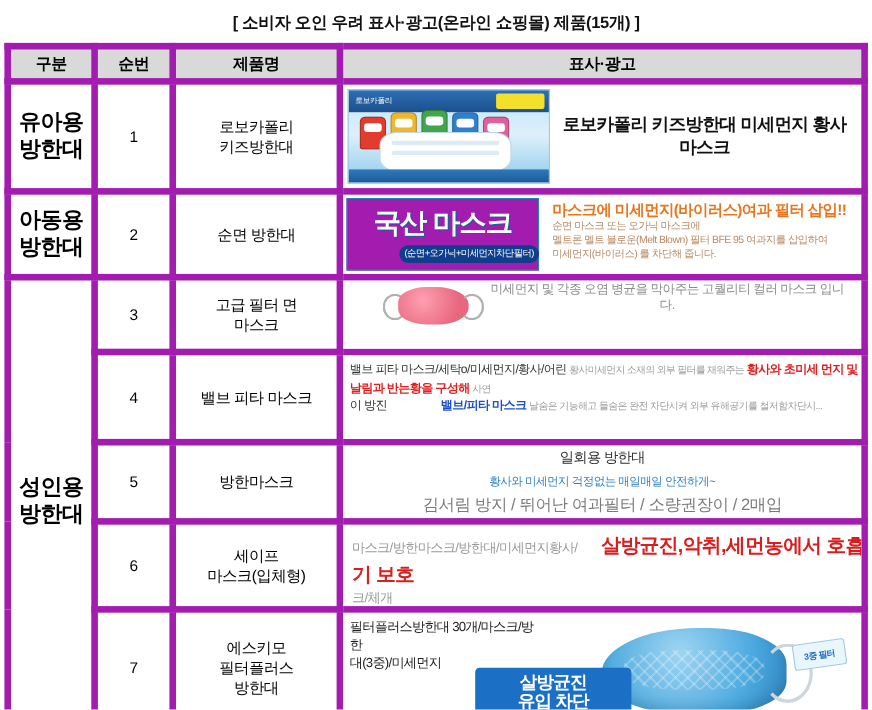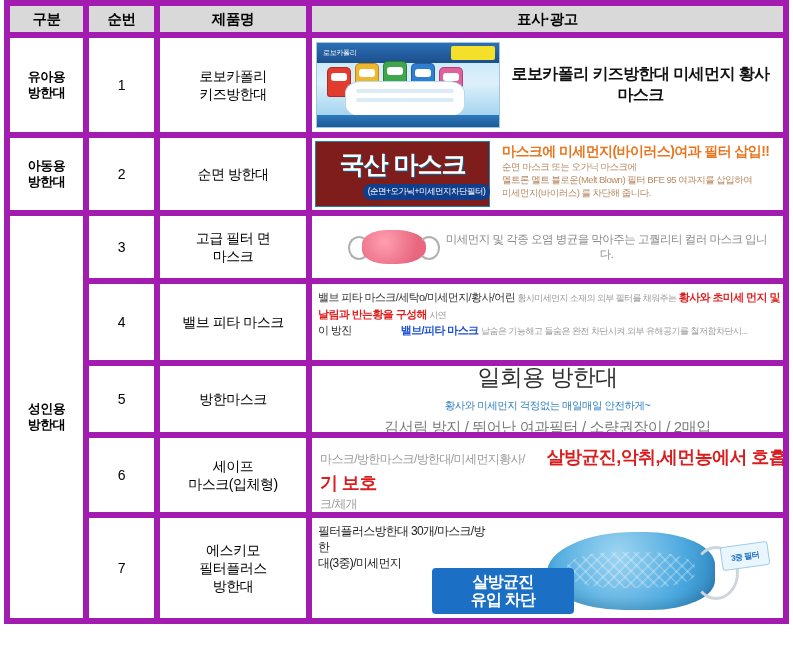--- a/index.html
+++ b/index.html
@@ -47,21 +47,21 @@
     font-weight: bold;
     height: 26px;
     letter-spacing: -0.4px;
   }
   .col-cat { width: 79px; }
   .col-num { width: 71px; }
   .col-name { width: 152px; }
   .col-ad { width: 477px; }
 
   td.cat-cell {
-    font-size: 13px;
+    font-size: 20px;
     font-weight: bold;
     letter-spacing: -0.5px;
     line-height: 1.25;
   }
   td.num-cell {
     font-size: 14px;
     letter-spacing: -0.3px;
   }
   td.name-cell {
     font-size: 14px;
@@ -141,21 +141,21 @@
     flex: 1 1 auto;
     display: flex; align-items: center; justify-content: center;
     font-size: 16px; font-weight: bold; letter-spacing: -0.6px; color: #111;
     padding-right: 8px;
   }
 
   
   .r2 { height: 72px; display: flex; align-items: stretch; background:#fff; }
   .r2 .left {
     width: 173px; flex: 0 0 auto; margin: 3px 4px 3px 3px;
-    background: #7f1d1d;
+    background: #a21caf;
     border: 1px solid #1b86b6;
     position: relative;
     display: flex; flex-direction: column; align-items: center; justify-content: center;
   }
   .r2 .left .big {
     font-size: 25px; font-weight: bold; color: #ffffff; letter-spacing: -1px;
     text-shadow: 1px 1px 0 #0a6a92;
     line-height: 1;
     margin-top: 4px;
   }
@@ -169,21 +169,21 @@
   }
   .r2 .right .l1 { color: #e8761f; font-size: 14px; font-weight: bold; letter-spacing: -0.6px; }
   .r2 .right .l2,
   .r2 .right .l3,
   .r2 .right .l4,
   .r2 .right .l5 {
     color: #b98a63; font-size: 9.5px; letter-spacing: -0.5px; line-height: 1.35;
   }
 
   
-  .r3 { height: 62px; display: flex; align-items: center; background: #fff; }
+  .r3 { height: 62px; display: flex; background: #fff; }
   .r3 .pinkmask {
     width: 92px; height: 46px; margin-left: 36px; flex: 0 0 auto; position: relative;
   }
   .r3 .pinkmask .body {
     position: absolute; left: 14px; top: 6px; width: 64px; height: 34px;
     background: radial-gradient(circle at 35% 35%, #ff9fb0, #e8677f 70%);
     border-radius: 40% 46% 44% 40%;
   }
   .r3 .pinkmask .strap-l,
   .r3 .pinkmask .strap-r {
@@ -202,21 +202,21 @@
   .r4 .line { font-size: 11px; letter-spacing: -0.6px; line-height: 1.5; }
   .r4 .a { color: #333; }
   .r4 .b { color: #9b9b9b; font-size: 9px; }
   .r4 .red { color: #e01f1f; font-weight: bold; }
   .r4 .blue { color: #1b4fd1; font-weight: bold; }
   .r4 .grey-small { color: #9b9b9b; font-size: 9px; letter-spacing: -0.5px; }
 
   
   .r5 { height: 66px; background: #fff; display: flex; flex-direction: column;
         align-items: center; justify-content: center; }
-  .r5 .t1 { font-size: 23px; color: #2f2f2f; letter-spacing: -0.6px; }
+  .r5 .t1 { font-size: 13px; color: #2f2f2f; letter-spacing: -0.6px; }
   .r5 .t2 { font-size: 10.5px; color: #2d7fc4; letter-spacing: -0.5px; margin-top: 6px; }
   .r5 .t3 { font-size: 15px; color: #7b7b7b; letter-spacing: -0.4px; margin-top: 5px; }
 
   
   .r6 { height: 62px; padding: 6px 8px; text-align: left; background: #fff; }
   .r6 .l { font-size: 12px; letter-spacing: -0.6px; color: #9a9a9a; line-height: 1.45; }
   .r6 .redbold { color: #d81f1f; font-weight: bold; font-size: 18px; }
 
   
   .r7 { height: 100px; background: #fff; display: flex; align-items: flex-start; position: relative; }
@@ -253,20 +253,21 @@
     font-size: 8px; color: #1b6fc4; letter-spacing: -0.5px;
     display: flex; align-items: center; justify-content: center; font-weight: bold;
     transform: rotate(-8deg);
   }
 </style>
 </head>
 <body>
 
 <div class="page">
 
+  <div class="doc-title">[ 소비자 오인 우려 표사·광고(온라인 쇼핑몰) 제품(15개) ]</div>
 
   <table class="main-table">
     <colgroup>
       <col class="col-cat">
         <col class="col-num">
         <col class="col-name">
         <col class="col-ad">
     </colgroup>
     <thead>
       <tr>

